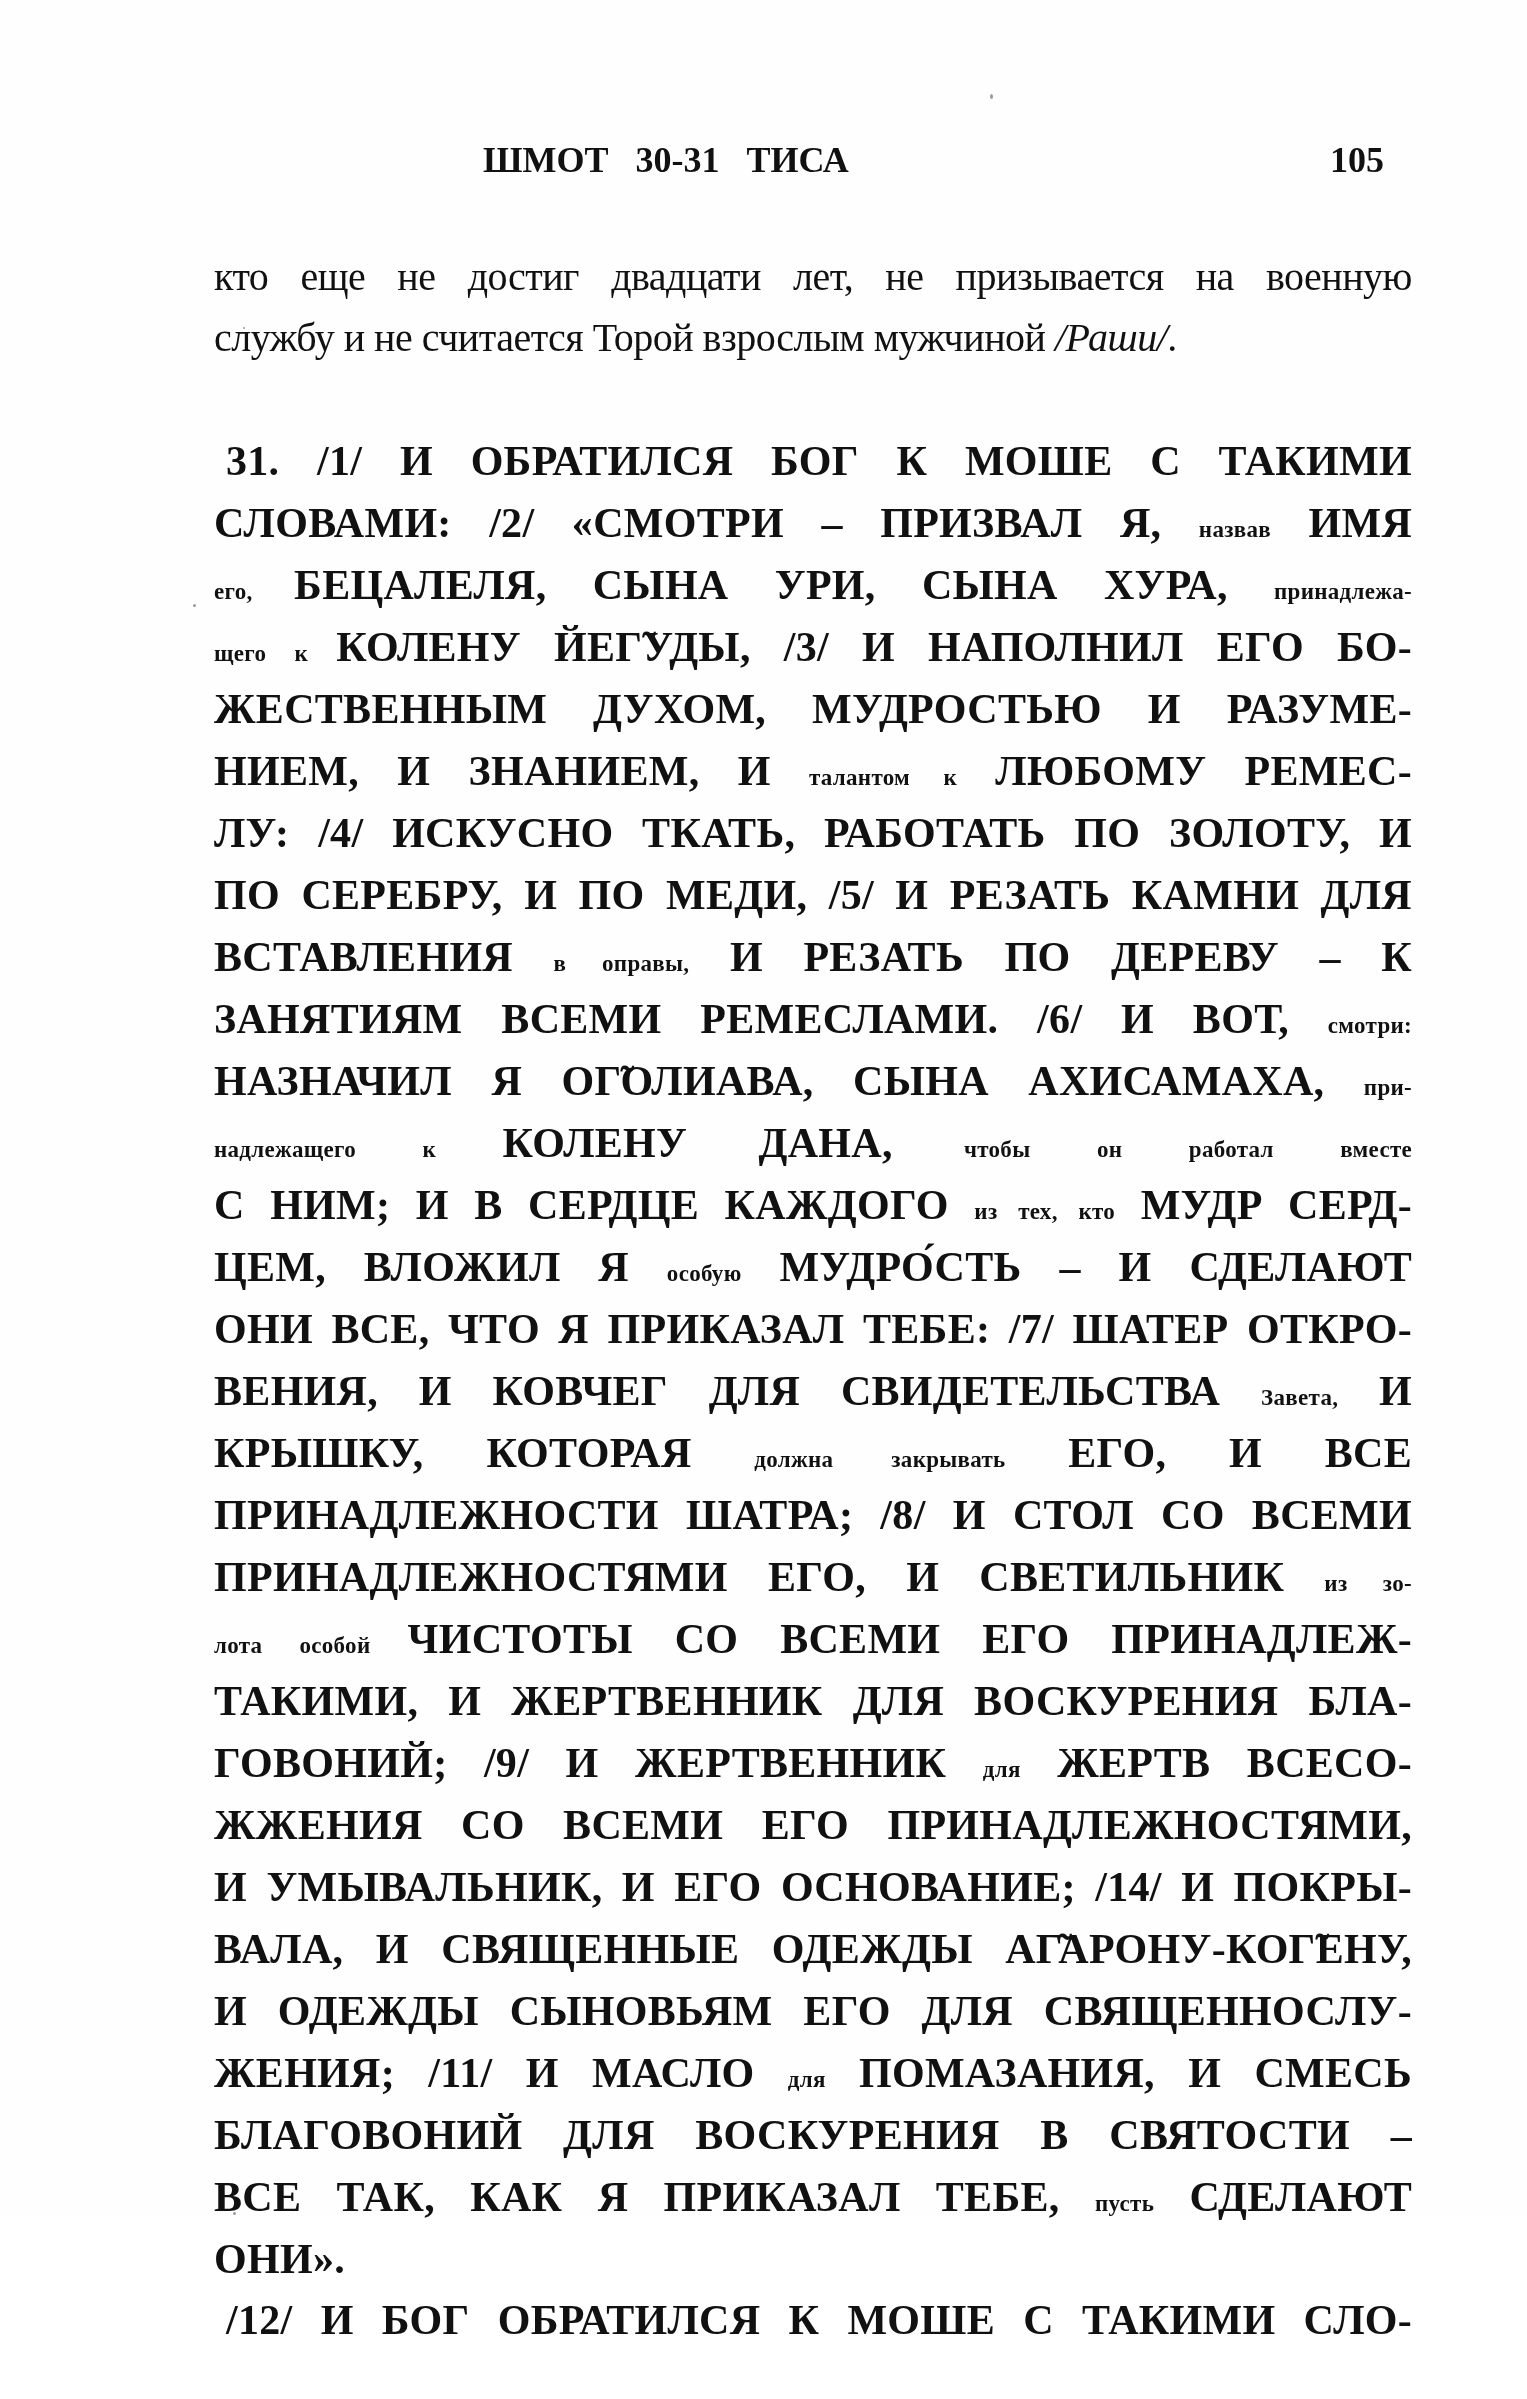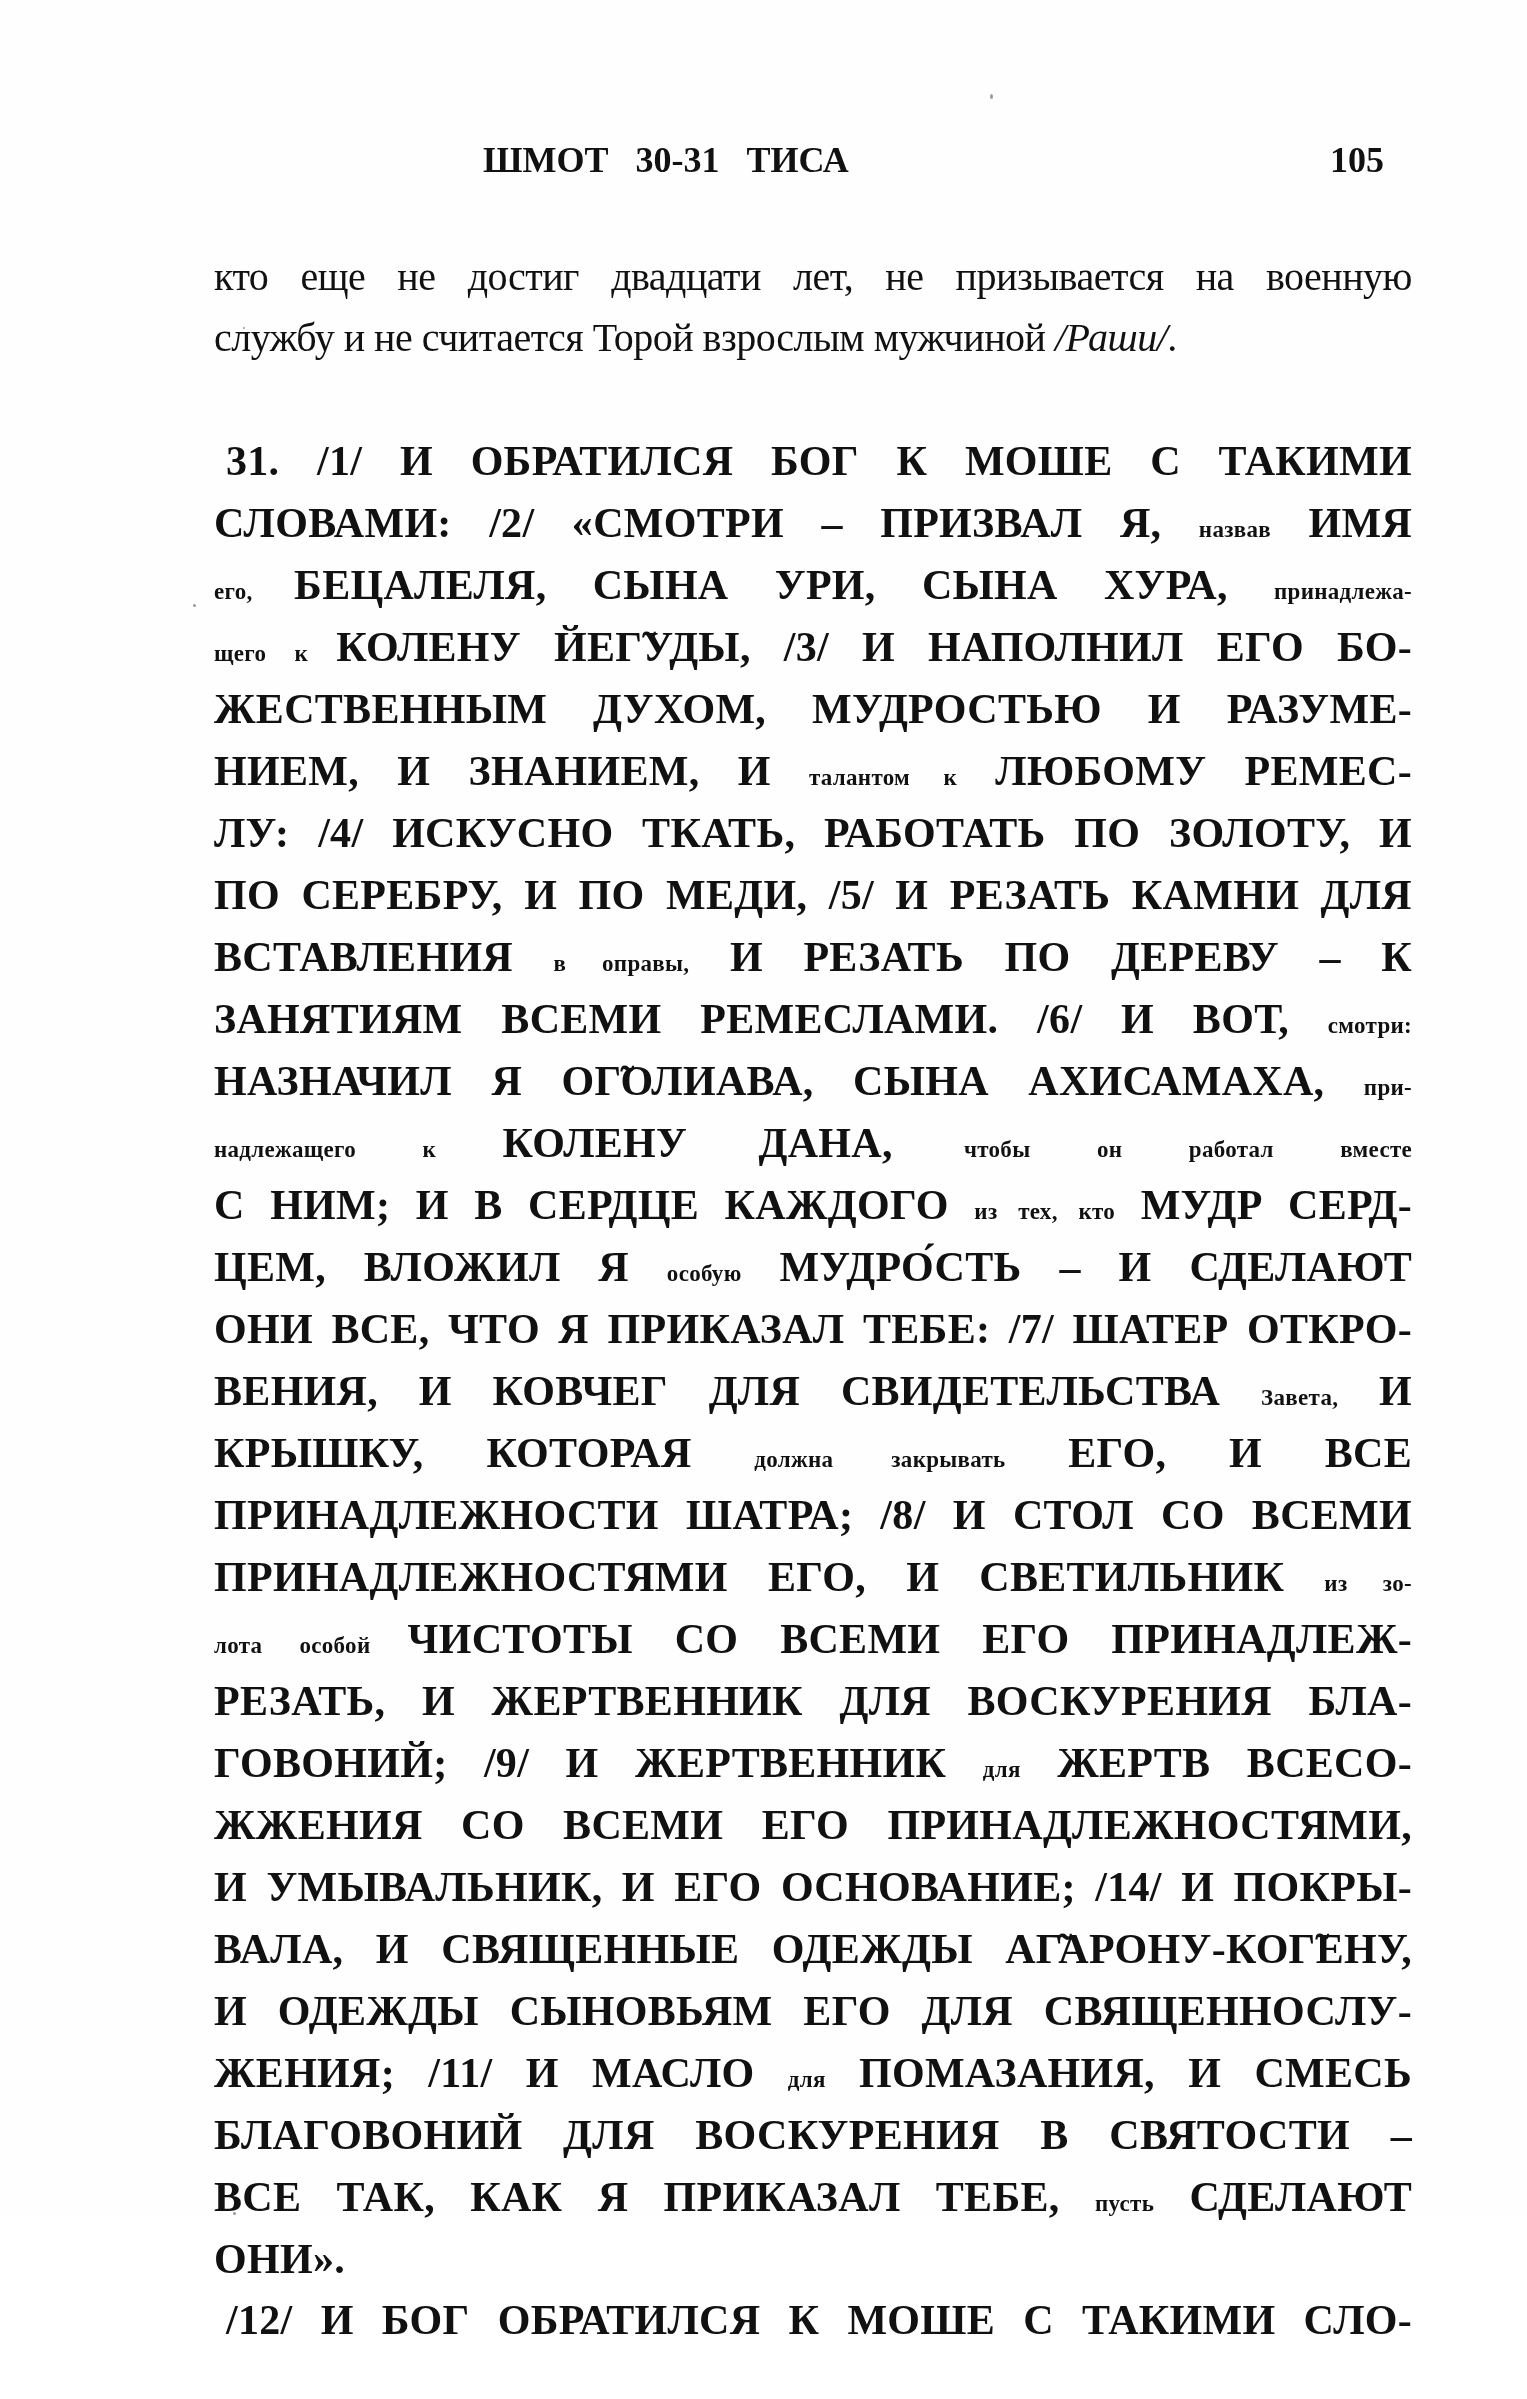--- a/index.html
+++ b/index.html
@@ -118,21 +118,21 @@
       <div class="line bold-line"><span class="run-caps">НАЗНАЧИЛ Я ОГ̃ОЛИАВА, СЫНА АХИСАМАХА, </span><span class="run-lower">при-</span></div>
       <div class="line bold-line"><span class="run-lower">надлежащего к </span><span class="run-caps">КОЛЕНУ ДАНА, </span><span class="run-lower">чтобы он работал вместе</span></div>
       <div class="line bold-line"><span class="run-caps">С НИМ; И В СЕРДЦЕ КАЖДОГО </span><span class="run-lower">из тех, кто</span><span class="run-caps"> МУДР СЕРД-</span></div>
       <div class="line bold-line"><span class="run-caps">ЦЕМ, ВЛОЖИЛ Я </span><span class="run-lower">особую</span><span class="run-caps"> МУДРО́СТЬ – И СДЕЛАЮТ</span></div>
       <div class="line bold-line"><span class="run-caps">ОНИ ВСЕ, ЧТО Я ПРИКАЗАЛ ТЕБЕ: /7/ ШАТЕР ОТКРО-</span></div>
       <div class="line bold-line"><span class="run-caps">ВЕНИЯ, И КОВЧЕГ ДЛЯ СВИДЕТЕЛЬСТВА </span><span class="run-lower">Завета,</span><span class="run-caps"> И</span></div>
       <div class="line bold-line"><span class="run-caps">КРЫШКУ, КОТОРАЯ </span><span class="run-lower">должна закрывать</span><span class="run-caps"> ЕГО, И ВСЕ</span></div>
       <div class="line bold-line"><span class="run-caps">ПРИНАДЛЕЖНОСТИ ШАТРА; /8/ И СТОЛ СО ВСЕМИ</span></div>
       <div class="line bold-line"><span class="run-caps">ПРИНАДЛЕЖНОСТЯМИ ЕГО, И СВЕТИЛЬНИК </span><span class="run-lower">из зо-</span></div>
       <div class="line bold-line"><span class="run-lower">лота особой </span><span class="run-caps">ЧИСТОТЫ СО ВСЕМИ ЕГО ПРИНАДЛЕЖ-</span></div>
-      <div class="line bold-line"><span class="run-caps">РЕЗАТЬ, И ЖЕРТВЕННИК ДЛЯ ВОСКУРЕНИЯ БЛА-</span></div>
+      <div class="line bold-line"><span class="run-caps">ТАКИМИ, И ЖЕРТВЕННИК ДЛЯ ВОСКУРЕНИЯ БЛА-</span></div>
       <div class="line bold-line"><span class="run-caps">ГОВОНИЙ; /9/ И ЖЕРТВЕННИК </span><span class="run-lower">для</span><span class="run-caps"> ЖЕРТВ ВСЕСО-</span></div>
       <div class="line bold-line"><span class="run-caps">ЖЖЕНИЯ СО ВСЕМИ ЕГО ПРИНАДЛЕЖНОСТЯМИ,</span></div>
       <div class="line bold-line"><span class="run-caps">И УМЫВАЛЬНИК, И ЕГО ОСНОВАНИЕ; /14/ И ПОКРЫ-</span></div>
       <div class="line bold-line"><span class="run-caps">ВАЛА, И СВЯЩЕННЫЕ ОДЕЖДЫ АГ̃АРОНУ-КОГ̃ЕНУ,</span></div>
       <div class="line bold-line"><span class="run-caps">И ОДЕЖДЫ СЫНОВЬЯМ ЕГО ДЛЯ СВЯЩЕННОСЛУ-</span></div>
       <div class="line bold-line"><span class="run-caps">ЖЕНИЯ; /11/ И МАСЛО </span><span class="run-lower">для</span><span class="run-caps"> ПОМАЗАНИЯ, И СМЕСЬ</span></div>
       <div class="line bold-line"><span class="run-caps">БЛАГОВОНИЙ ДЛЯ ВОСКУРЕНИЯ В СВЯТОСТИ –</span></div>
       <div class="line bold-line"><span class="run-caps">ВСЕ ТАК, КАК Я ПРИКАЗАЛ ТЕБЕ, </span><span class="run-lower">пусть</span><span class="run-caps"> СДЕЛАЮТ</span></div>
       <div class="line bold-line last"><span class="run-caps">ОНИ».</span></div>
     </div>

